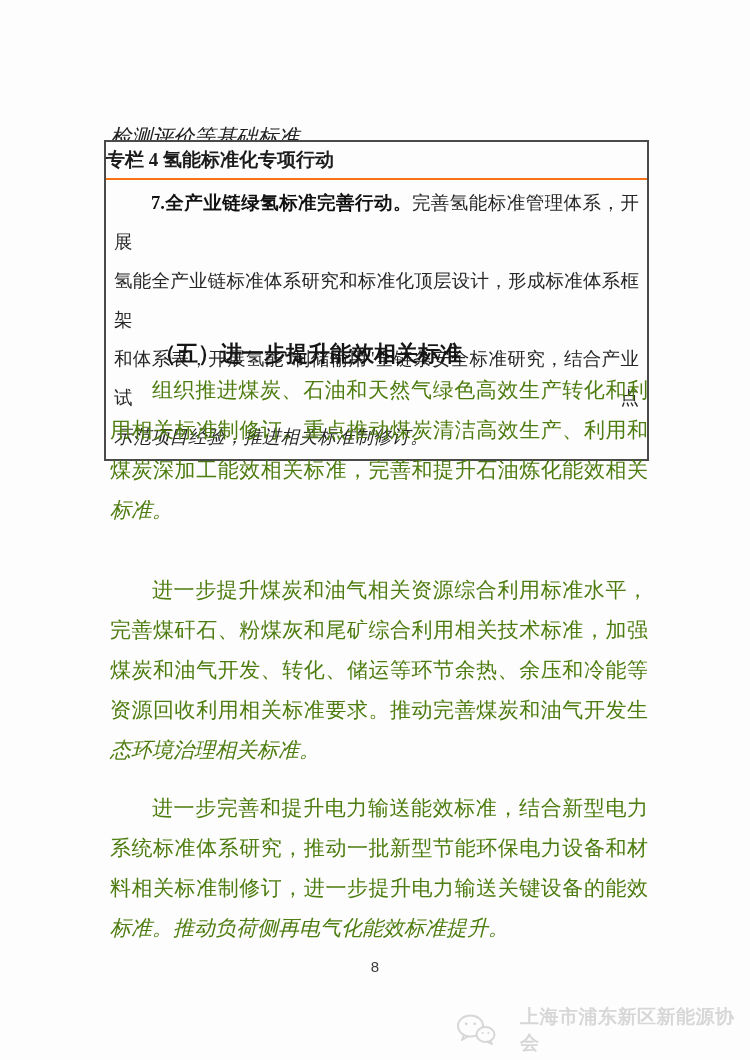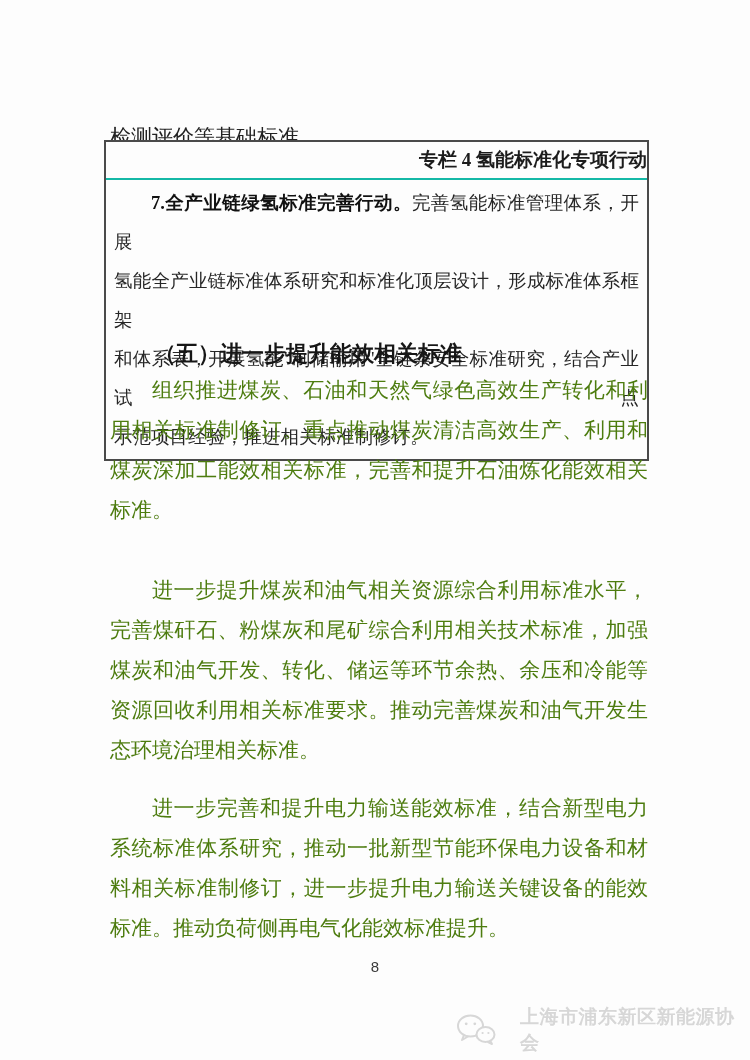--- a/index.html
+++ b/index.html
@@ -17,39 +17,40 @@
   }
   
   .jline{
     text-align:justify;
     text-align-last:justify;
     -moz-text-align-last:justify;
   }
   .jline-end{
     text-align:left;
     text-align-last:left;
+    font-style:italic;
     -moz-text-align-last:left;
   }
   .indent2{text-indent:2em;}
 
   .intro{
     position:absolute;left:110px;top:100px;width:538px;
     font-size:21px;line-height:32px;
   }
 
   .callout-box{
     position:absolute;left:104px;top:140px;width:545px;
     border:2px solid #4a4a4a;
     box-sizing:border-box;
     background:#fdfdfd;
   }
   .box-title{
     font-size:19px;font-weight:bold;
-    line-height:36px;text-align:right;
-    border-bottom:2px solid #14b8a6;
+    line-height:36px;text-align:left;
+    border-bottom:2px solid #f97316;
     color:#1c1c1c;
   }
   .box-body{
     padding:4px 8px 2px 8px;
     font-size:18.5px;color:#262626;
   }
   .box-line{line-height:39px;}
   .box-lead{font-weight:bold;color:#111;}
 
   .section-heading{

